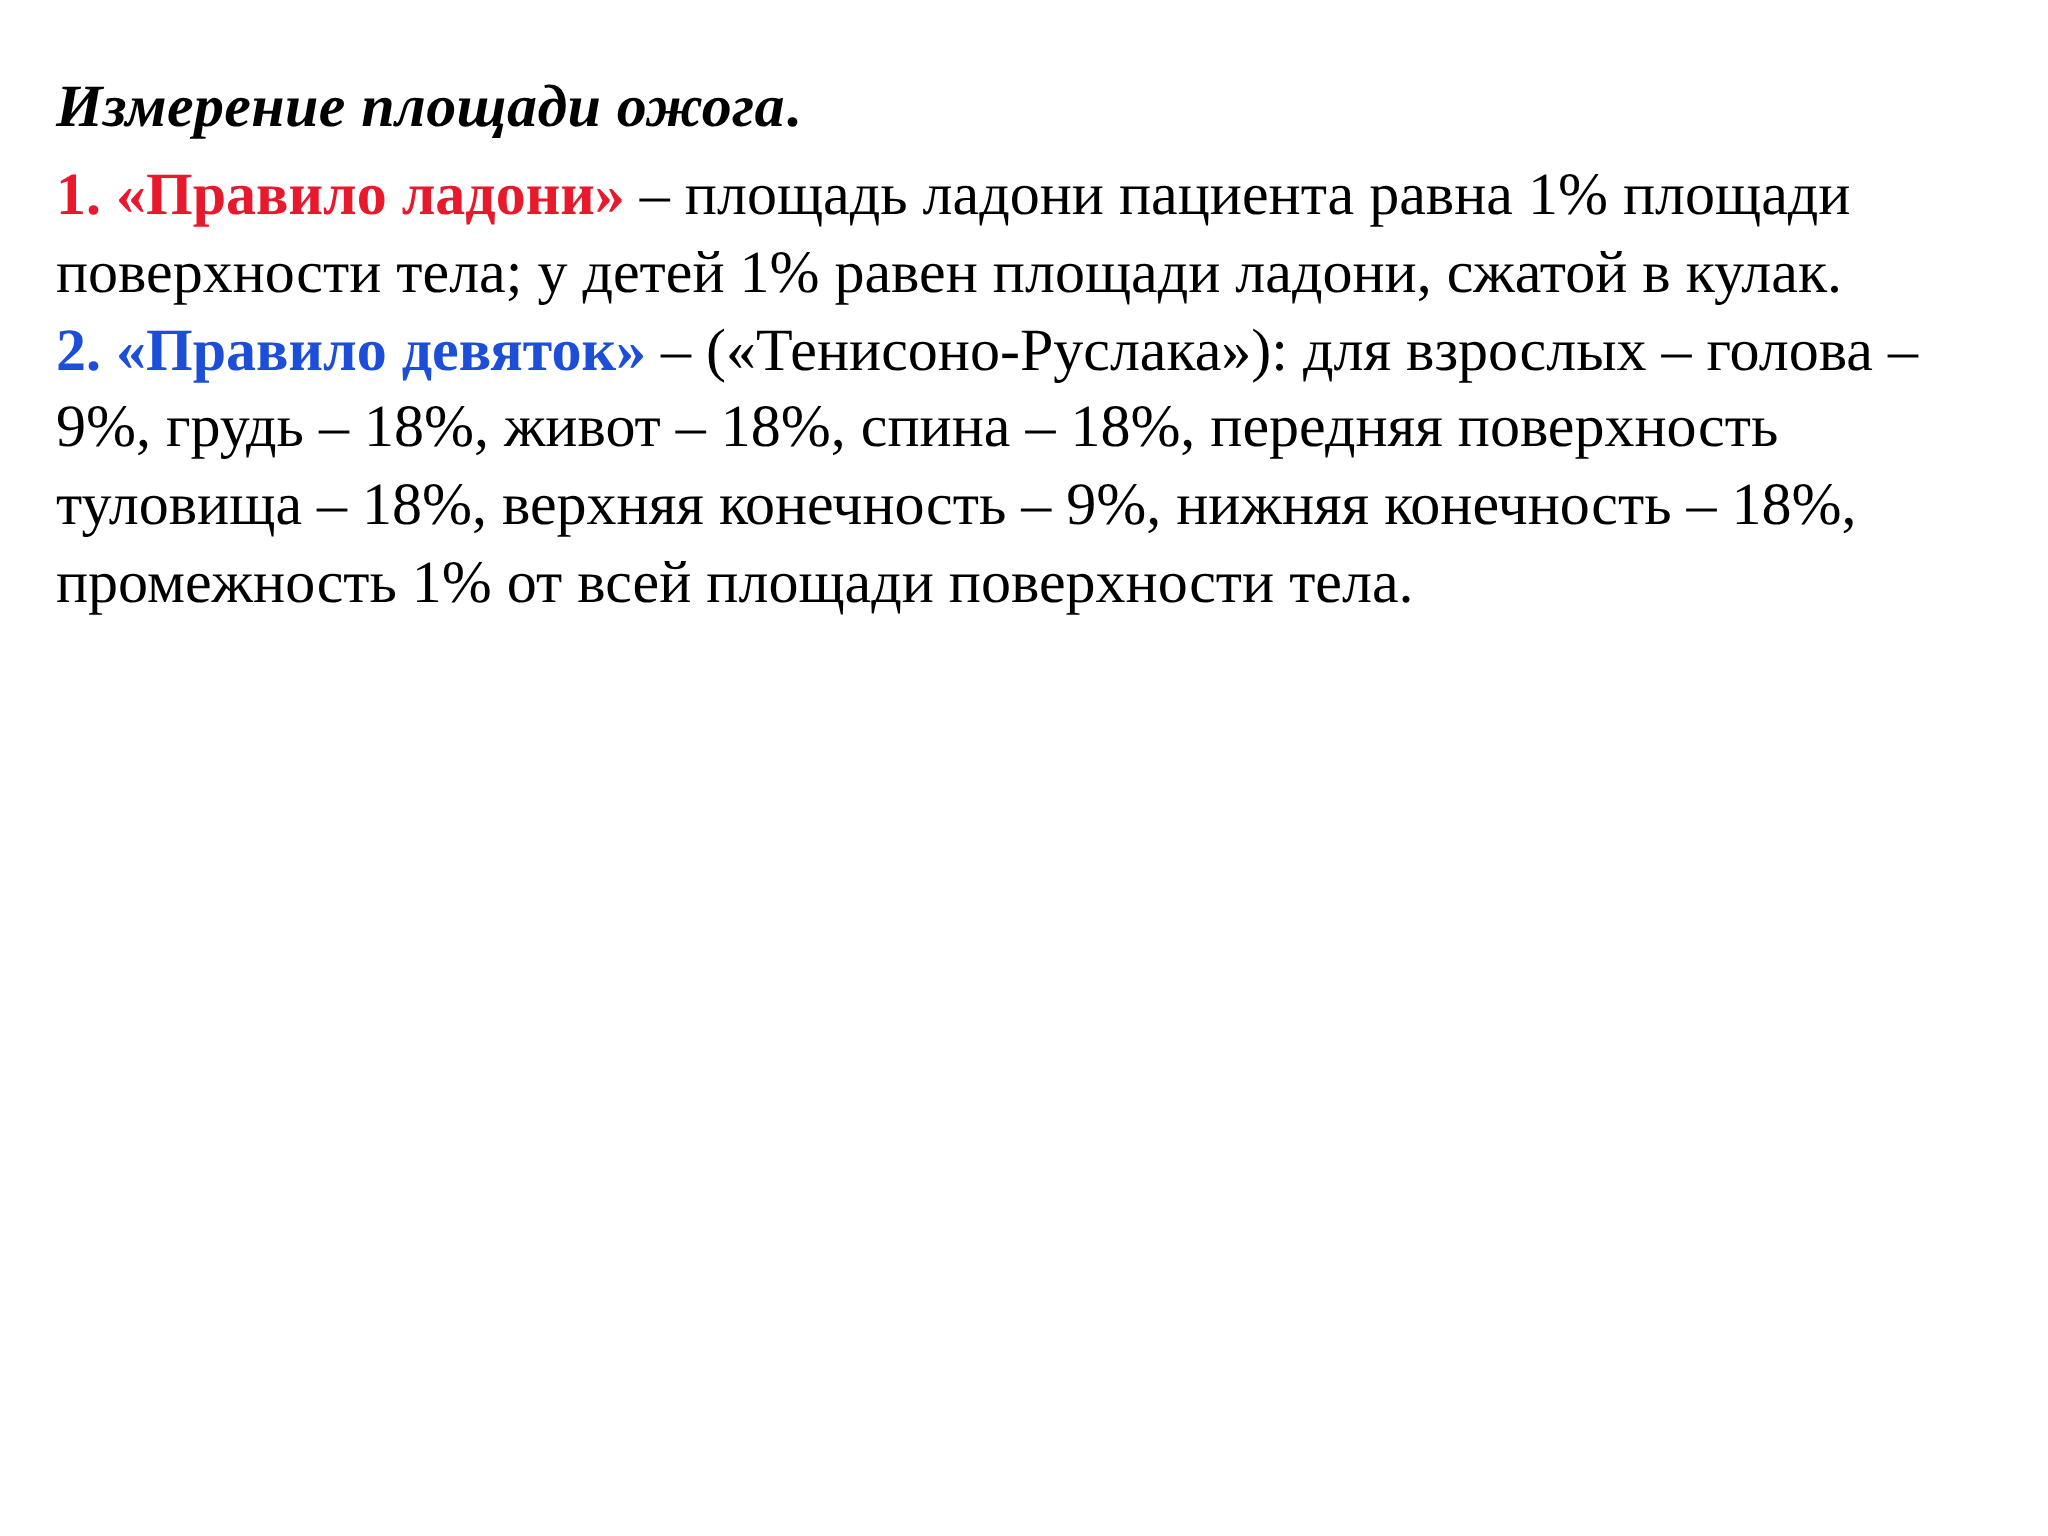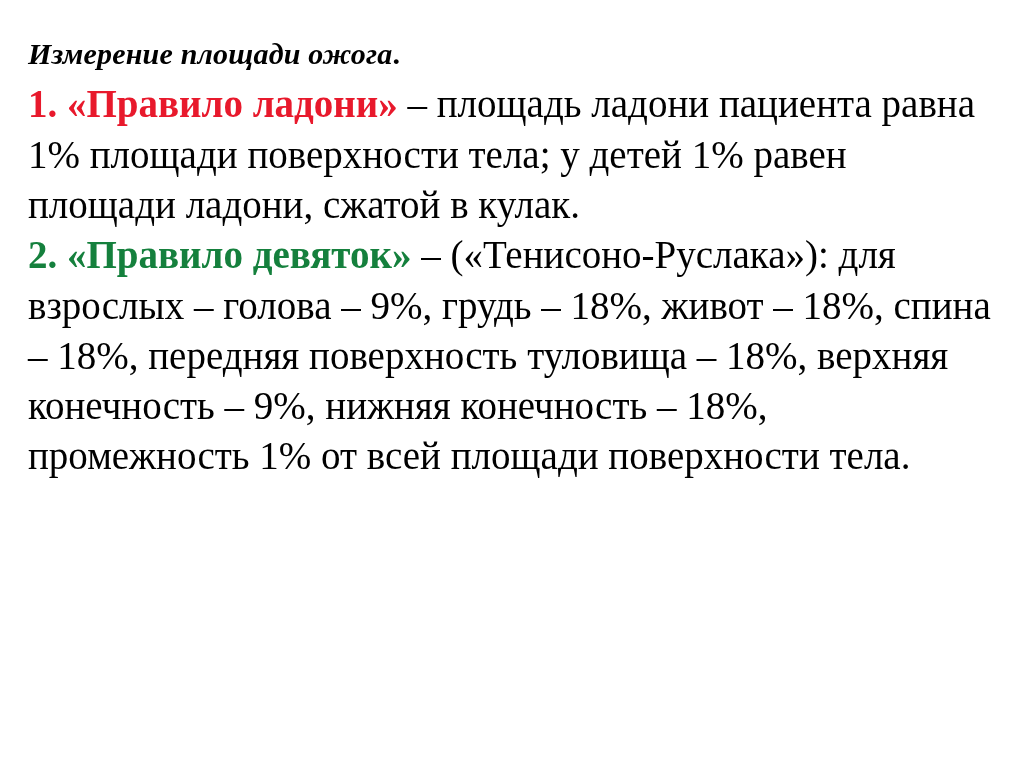--- a/index.html
+++ b/index.html
@@ -27,21 +27,21 @@
     font-style: italic;
     line-height: 1.18;
     margin: 0 0 8px 0;
     letter-spacing: 0.2px;
   }
   .title .tail {
     font-style: normal;
     font-weight: bold;
   }
   .body {
-    font-size: 39px;
+    font-size: 30px;
     line-height: 1.29;
   }
   .para {
     margin: 0;
     text-indent: 0;
   }
   .accent {
     color: #e8192c;
     font-weight: bold;
   }
@@ -59,18 +59,18 @@
     <span>Измерение площади ожога</span><span class="tail">.</span>
   </h1>
 
   <div class="body">
 
     <p class="para">
       <span class="accent" style="color: rgb(232, 25, 44);">1. «Правило ладони»</span><span class="plain"> – площадь ладони пациента равна 1% площади поверхности тела; у детей 1% равен площади ладони, сжатой в кулак.</span>
     </p>
 
     <p class="para">
-      <span class="accent" style="color: #15803d;">2. «Правило девяток»</span><span class="plain"> – («Тенисоно-Руслака»): для взрослых – голова – 9%, грудь – 18%, живот – 18%, спина – 18%, передняя поверхность туловища – 18%, верхняя конечность – 9%, нижняя конечность – 18%, промежность 1% от всей площади поверхности тела.</span>
+      <span class="accent" style="color: #1d4ed8;">2. «Правило девяток»</span><span class="plain"> – («Тенисоно-Руслака»): для взрослых – голова – 9%, грудь – 18%, живот – 18%, спина – 18%, передняя поверхность туловища – 18%, верхняя конечность – 9%, нижняя конечность – 18%, промежность 1% от всей площади поверхности тела.</span>
     </p>
 
 
   </div>
 </div>
 
 </body></html>

